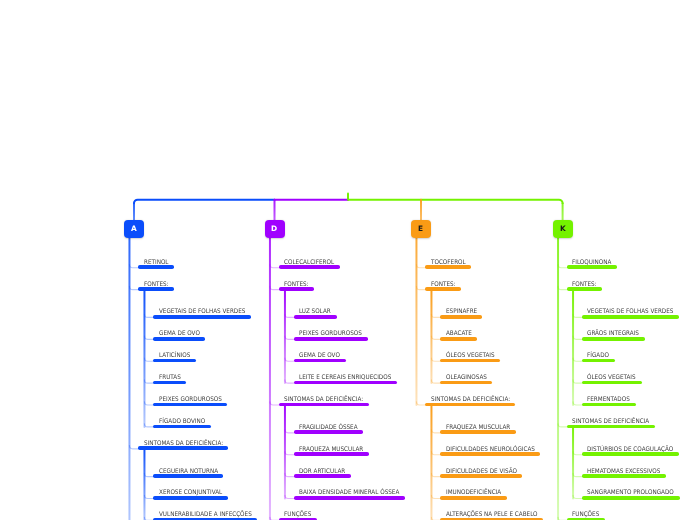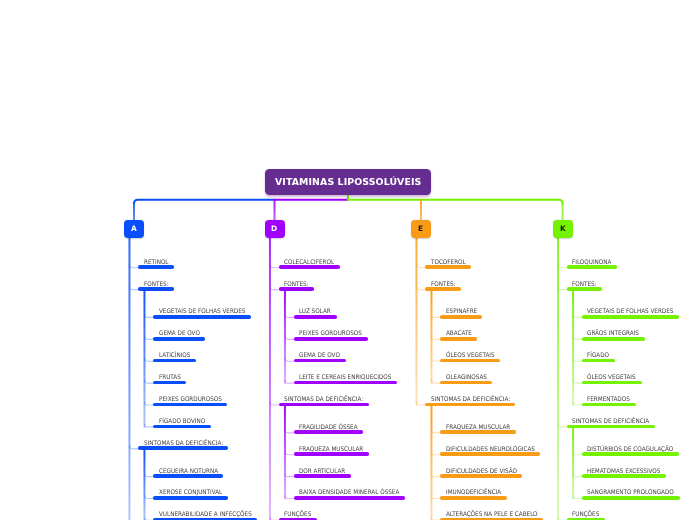--- a/index.html
+++ b/index.html
@@ -353,23 +353,20 @@
       <div class="node-bar" style="left: 0px; background: rgb(116, 242, 0); width: 84.6219px;"></div>
     </div>
     <div class="node" style="left: 581.75px; top: 487px;">
       <div class="node-label" style="left: 5.6px;">SANGRAMENTO PROLONGADO</div>
       <div class="node-bar" style="left: 0px; background: rgb(116, 242, 0); width: 97.9188px;"></div>
     </div>
     <div class="node" style="left: 566.75px; top: 508.9px;">
       <div class="node-label" style="left: 5.6px;">FUNÇÕES</div>
       <div class="node-bar" style="left: 0px; background: rgb(116, 242, 0); width: 38.45px;"></div>
     </div>
-    <div class="root-node" style="left: 265px; top: 169px; width: 166px; height: 25.5px; background: rgb(102, 45, 145);">
-      <span class="root-label" style="color: rgb(255, 255, 255);">VITAMINAS LIPOSSOLÚVEIS</span>
-    </div>
     <div class="badge" style="left: 124px; top: 220px; background: rgb(10, 77, 251); color: rgb(255, 255, 255);">
       <span>A</span>
     </div>
     <div class="badge" style="left: 264.5px; top: 220px; background: rgb(160, 0, 255); color: rgb(255, 255, 255);">
       <span>D</span>
     </div>
     <div class="badge" style="left: 411px; top: 220px; background: rgb(250, 155, 21); color: rgb(26, 26, 26);">
       <span>E</span>
     </div>
     <div class="badge" style="left: 552.6px; top: 220px; background: rgb(116, 242, 0); color: rgb(26, 26, 26);">

